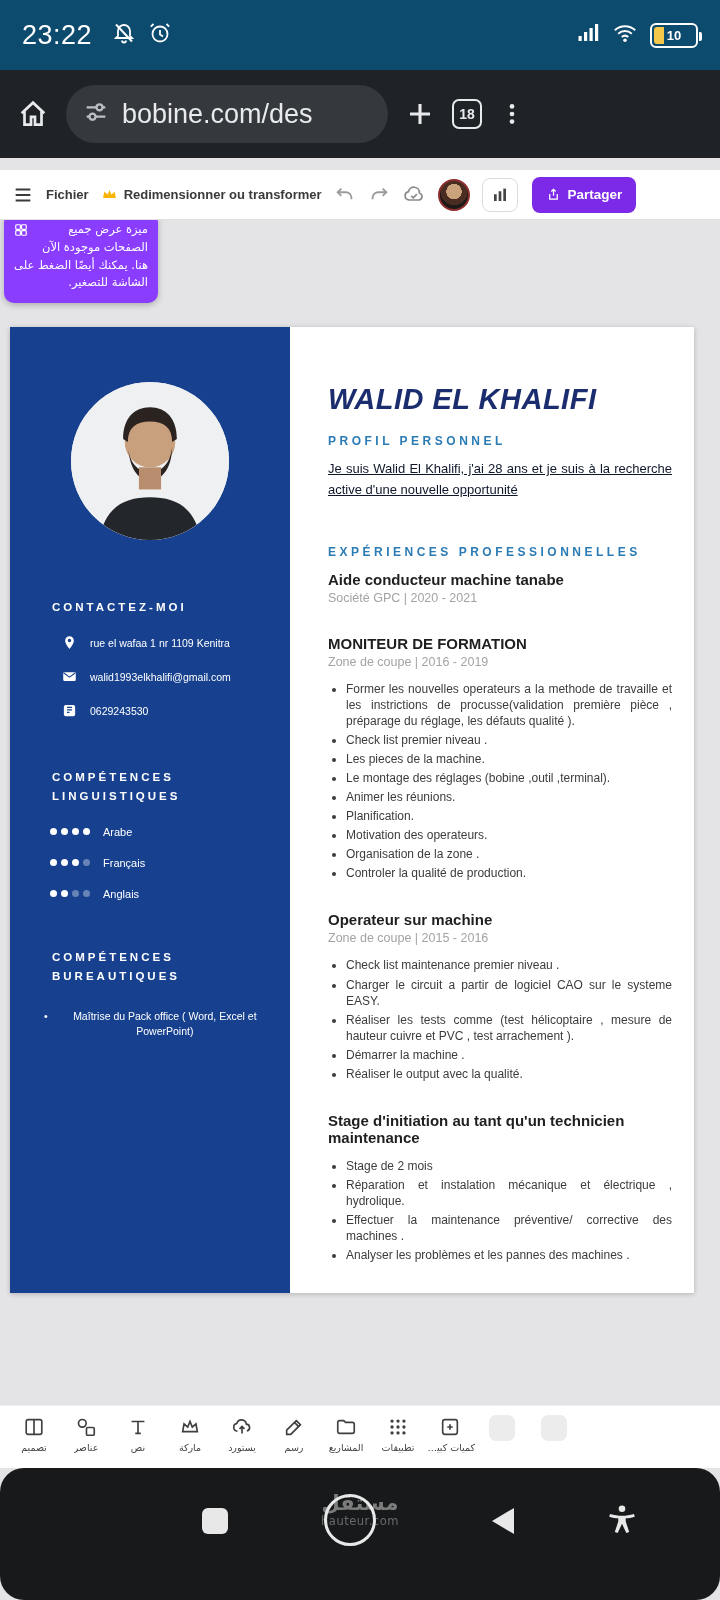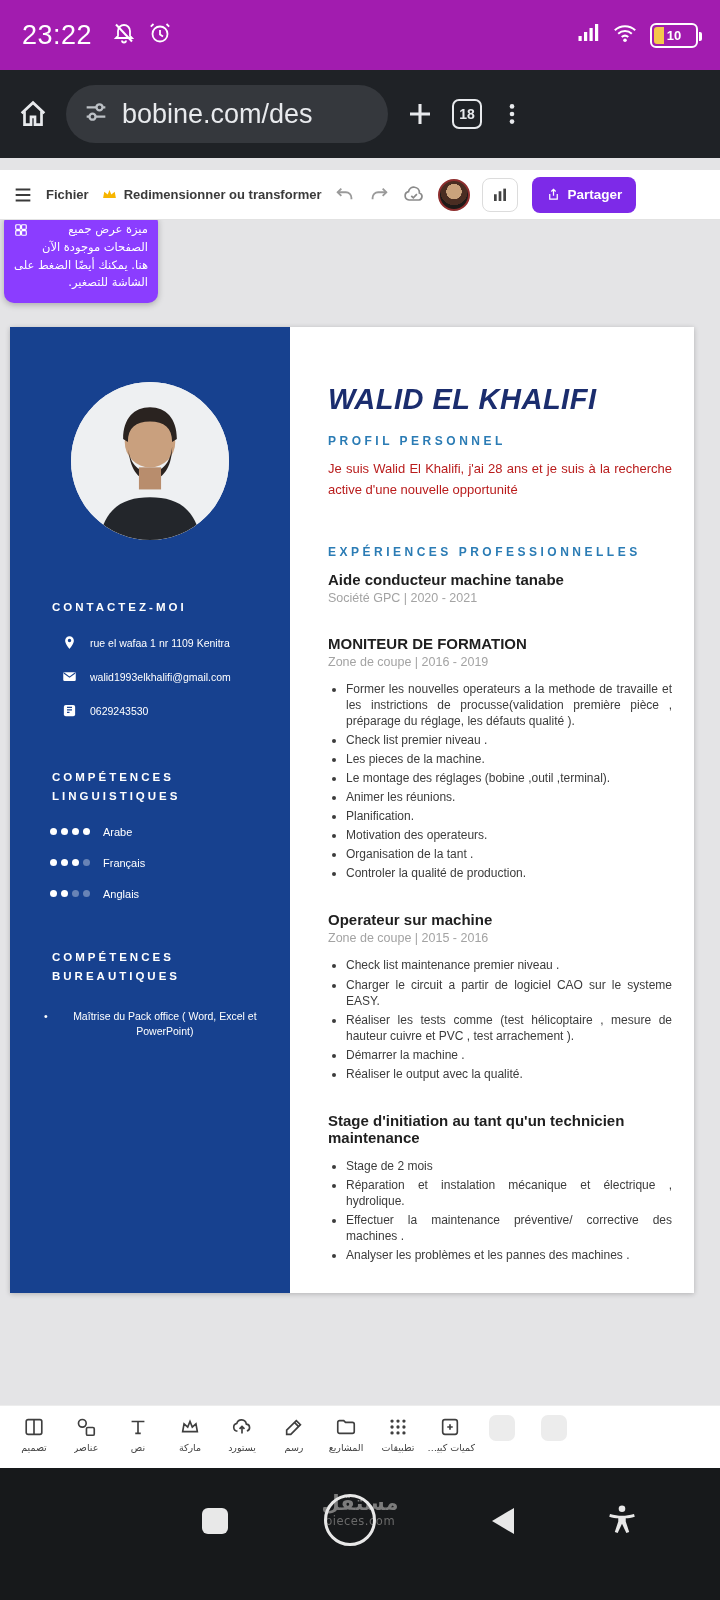--- a/index.html
+++ b/index.html
@@ -8,21 +8,21 @@
     --sidebar-blue:#17418f;
     --name-navy:#1b2d6e;
     --section-blue:#2b7cb5;
   }
   *{margin:0;padding:0;box-sizing:border-box;}
   html,body{width:720px;}
   body{font-family:"Liberation Sans","DejaVu Sans",sans-serif;}
   .page{position:relative;width:720px;height:1600px;overflow:hidden;background:#e4e4e6;}
 
   
-  .statusbar{position:absolute;top:0;left:0;right:0;height:70px;background:#a21caf;
+  .statusbar{position:absolute;top:0;left:0;right:0;height:70px;background:#0c4a6e;
     display:flex;align-items:center;padding:0 22px;color:#fff;z-index:10;}
   .sb-time{font-size:27px;font-weight:500;letter-spacing:.5px;}
   .sb-icons-left{display:flex;align-items:center;gap:12px;margin-left:20px;}
   .sb-right{margin-left:auto;display:flex;align-items:center;gap:12px;}
   .battery{position:relative;width:48px;height:25px;border:2.5px solid #fff;border-radius:6px;
     display:flex;align-items:center;justify-content:center;}
   .battery:after{content:"";position:absolute;right:-6px;top:7px;width:3.5px;height:9px;background:#fff;border-radius:0 2px 2px 0;}
   .battery .fill{position:absolute;left:2px;top:2px;bottom:2px;width:10px;background:#f5c84b;border-radius:3px 0 0 3px;}
   .battery .pct{position:relative;font-size:13px;font-weight:bold;color:#fff;}
 
@@ -73,39 +73,39 @@
   .dot.on{background:#fff;}
   .lang-name{margin-left:9px;}
   .office-item{display:flex;gap:8px;padding:0 16px 0 34px;margin-top:22px;font-size:10.5px;line-height:1.5;}
   .office-item .b{flex:0 0 auto;}
   .office-item .t{text-align:center;}
 
   .doc-main{flex:1;padding:56px 22px 0 38px;}
   .cv-name{font-size:29px;font-weight:bold;font-style:italic;color:var(--name-navy);letter-spacing:.5px;}
   .cv-sec{margin-top:18px;color:var(--section-blue);font-weight:bold;font-size:12px;letter-spacing:3.5px;}
   .cv-sec.exp{margin-top:44px;}
-  .cv-intro{margin-top:11px;font-size:13px;color:#b91c1c;line-height:1.6;text-align:justify;}
+  .cv-intro{margin-top:11px;font-size:13px;color:#0f172a;line-height:1.6;text-align:justify;text-decoration:underline;}
   .job{margin-top:30px;}
   .job:first-child{margin-top:12px;}
   .job-title{font-size:15px;font-weight:bold;color:#1f1f1f;}
   .job-sub{font-size:12.5px;color:#a3a3a3;margin-top:3px;}
   .job-bullets{margin:12px 0 0;padding-left:18px;list-style:disc;}
   .job-bullets li{font-size:12px;color:#3c3c3c;line-height:1.34;margin-bottom:3px;text-align:justify;}
 
   
   .bottom-toolbar{position:absolute;left:0;right:0;top:1405px;height:63px;background:#fff;
     border-top:1px solid #ededed;display:flex;align-items:flex-start;padding:9px 6px 0 8px;z-index:9;}
   .bt-item{width:52px;display:flex;flex-direction:column;align-items:center;gap:4px;color:#3f3f3f;}
   .bt-icon{width:23px;height:23px;display:flex;align-items:center;justify-content:center;}
   .bt-item.placeholder .bt-icon{width:26px;height:26px;background:#ececec;border-radius:7px;}
   .bt-label{font-size:9.5px;color:#3f3f3f;font-family:"DejaVu Sans",sans-serif;max-width:50px;
     white-space:nowrap;overflow:hidden;text-overflow:ellipsis;direction:rtl;}
 
   
-  .navbar{position:absolute;left:0;right:0;top:1468px;height:132px;background:#17191b;z-index:10;}
+  .navbar{position:absolute;left:0;right:0;top:1468px;height:132px;background:#17191b;z-index:10;border-radius:24px;}
   .watermark{position:absolute;left:0;right:0;top:24px;text-align:center;color:#7c7c7c;
     font-family:"DejaVu Sans",sans-serif;line-height:1.1;}
   .watermark .l1{font-size:21px;font-weight:bold;}
   .watermark .l2{font-size:11.5px;color:#6a6a6a;letter-spacing:.5px;}
   .nav-recents{position:absolute;left:202px;top:40px;width:26px;height:26px;background:#e8e8e8;border-radius:6px;}
   .nav-home-ring{position:absolute;left:324px;top:26px;width:52px;height:52px;border:3.5px solid #e8e8e8;border-radius:50%;}
   .nav-back{position:absolute;left:492px;top:40px;width:0;height:0;
     border-top:13px solid transparent;border-bottom:13px solid transparent;border-right:22px solid #e8e8e8;}
   .nav-access{position:absolute;left:604px;top:34px;color:#e8e8e8;}
 </style>
@@ -333,21 +333,21 @@
             <div class="job-title">MONITEUR DE FORMATION</div>
             <div class="job-sub">Zone de coupe | 2016 - 2019</div>
             <ul class="job-bullets">
               <li>Former les nouvelles operateurs a la methode de travaille et les instrictions de procusse(validation première pièce , préparage du réglage, les défauts qualité ).</li>
               <li>Check list premier niveau .</li>
               <li>Les pieces de la machine.</li>
               <li>Le montage des réglages (bobine ,outil ,terminal).</li>
               <li>Animer les réunions.</li>
               <li>Planification.</li>
               <li>Motivation des operateurs.</li>
-              <li>Organisation de la tant .</li>
+              <li>Organisation de la zone .</li>
               <li>Controler la qualité de production.</li>
             </ul>
           </div>
           <div class="job">
             <div class="job-title">Operateur sur machine</div>
             <div class="job-sub">Zone de coupe | 2015 - 2016</div>
             <ul class="job-bullets">
               <li>Check list maintenance premier niveau .</li>
               <li>Charger le circuit a partir de logiciel CAO sur le systeme EASY.</li>
               <li>Réaliser les tests comme (test hélicoptaire , mesure de hauteur cuivre et PVC , test arrachement ).</li>
@@ -458,21 +458,21 @@
         <span class="bt-icon"></span>
       </div>
       <div class="bt-item placeholder">
         <span class="bt-icon"></span>
       </div>
     </div>
 
   <div class="navbar">
     <div class="watermark">
       <div class="l1">مستقل</div>
-      <div class="l2">pieces.com</div>
+      <div class="l2">hauteur.com</div>
     </div>
     <div class="nav-recents"></div>
     <div class="nav-home-ring"></div>
     <div class="nav-back"></div>
     <div class="nav-access">
       <svg width="36" height="36" viewBox="0 0 24 24">
           <circle cx="12" cy="4.5" r="2.2" fill="#e8e8e8"></circle>
           <path d="M4 8c2.8.8 5.4 1.2 8 1.2S17.2 8.8 20 8l.5 1.8c-2.3.7-4.3 1-6 1.1V13l2.3 7-1.9.7L12 14.5 9.1 20.7l-1.9-.7 2.3-7v-2.1c-1.7-.1-3.7-.4-6-1.1z" fill="#e8e8e8"></path>
         </svg>
     </div>

